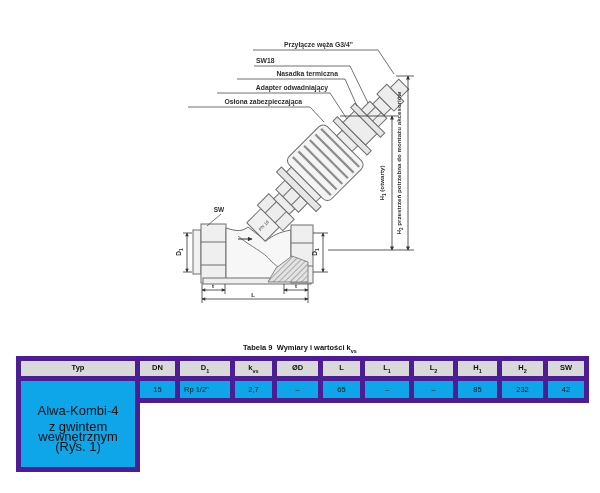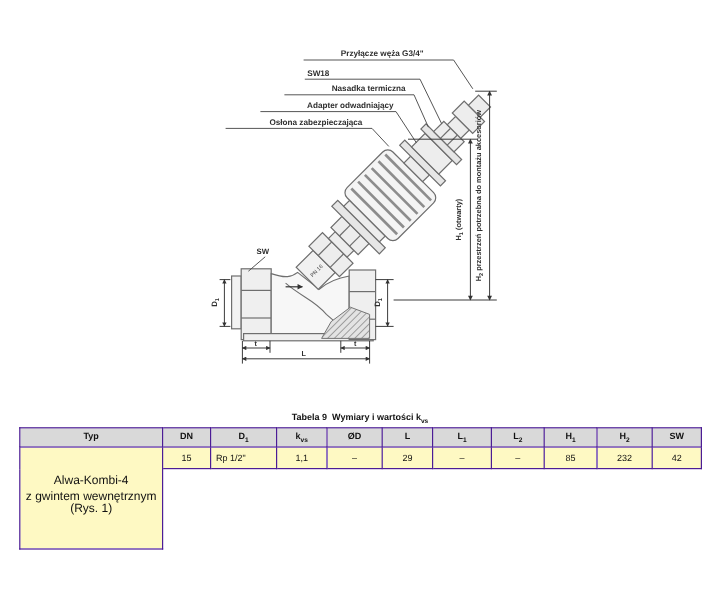--- a/index.html
+++ b/index.html
@@ -5,26 +5,26 @@
   html,body{margin:0;padding:0;background:#fff;}
   #page{position:relative;width:600px;height:493px;background:#fff;overflow:hidden;
         font-family:"Liberation Sans", sans-serif;}
   svg text{font-family:"Liberation Sans", sans-serif;}
 
   
   #tbl-title{position:absolute;left:16px;top:343px;width:568px;text-align:center;
              font-size:7.5px;font-weight:bold;color:#111;white-space:pre;}
   #tbl-title sub, th sub{font-size:5.5px;}
   table.dim{position:absolute;left:16px;top:356px;border-collapse:collapse;table-layout:fixed;}
-  table.dim th, table.dim td{border:1px solid #4c1d95;font-size:7.5px;color:#111;
+  table.dim th, table.dim td{border:5px solid #4c1d95;font-size:7.5px;color:#111;
              padding:0;text-align:center;overflow:hidden;}
   table.dim th{background:#d9d9d9;font-weight:bold;height:15px;}
-  table.dim td{height:17px;background:#fef9c3;}
+  table.dim td{height:17px;background:#0ea5e9;}
   table.dim td.left{text-align:left;padding-left:4px;}
-  table.dim td.typ{vertical-align:top;font-size:10px;}
+  table.dim td.typ{vertical-align:top;font-size:13px;}
   table.dim td.typ .l1{padding-top:22px;margin-bottom:4px;}
   table.dim td.typ .l2{line-height:10px;}
   table.dim tr.ghost td{border:none;background:transparent;height:66px;}
 </style>
 </head>
 <body>
 
 <div id="page">
 
   <svg width="600" height="335" viewBox="0 0 600 335" style="position:absolute;left:0;top:0;">
@@ -177,23 +177,23 @@
       <th><span>SW</span><sub></sub></th>
     </tr>
     <tr>
       <td class="typ" rowspan="2">
         <div class="l1">Alwa-Kombi-4</div>
         <div class="l2">z gwintem wewnętrznym</div>
         <div class="l2">(Rys. 1)</div>
       </td>
       <td>15</td>
       <td class="left">Rp 1/2"</td>
-      <td>1,1</td>
+      <td>2,7</td>
       <td>–</td>
-      <td>29</td>
+      <td>65</td>
       <td>–</td>
       <td>–</td>
       <td>85</td>
       <td>232</td>
       <td>42</td>
     </tr>
     <tr class="ghost">
       <td></td>
           <td></td>
           <td></td>

